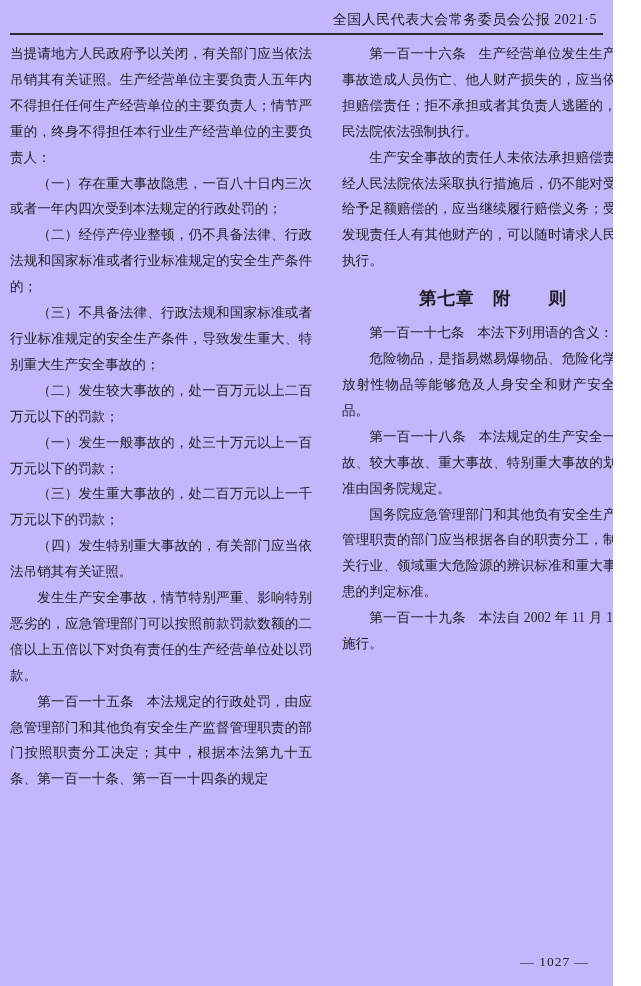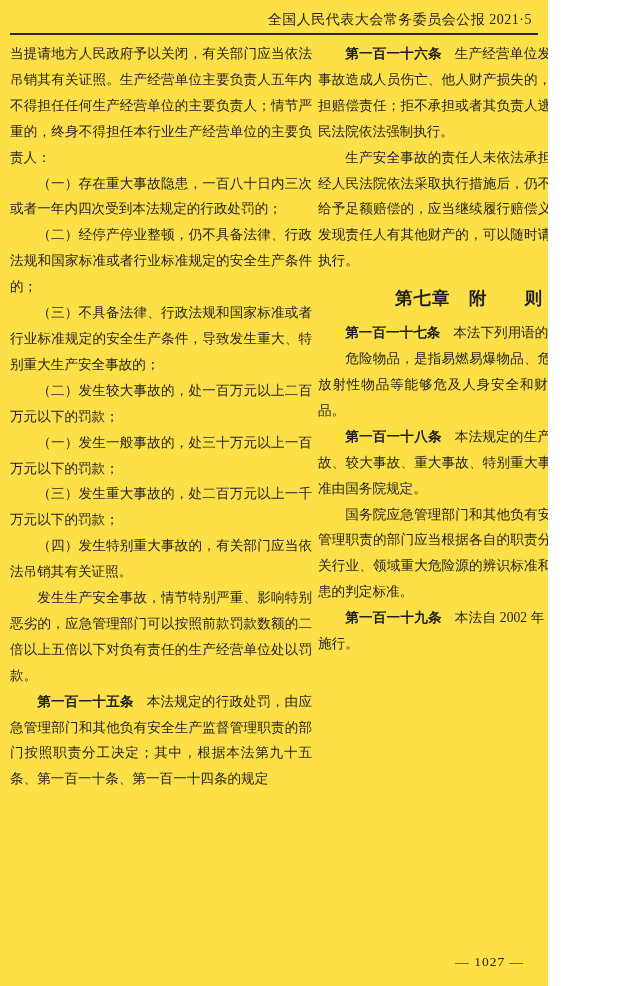--- a/index.html
+++ b/index.html
@@ -2,23 +2,23 @@
 <html><head>
 <meta charset="utf-8">
 <style>
   html, body {
     margin: 0;
     padding: 0;
     background: #ffffff;
   }
   .page {
     position: relative;
-    width: 548px;
+    width: 613px;
     height: 986px;
-    background: #fde047;
+    background: #c4b5fd;
     color: #1e1e20;
     font-family: "Liberation Serif", "DejaVu Serif", serif;
     box-sizing: border-box;
     padding: 0 10px;
     overflow: hidden;
   }
   .running-head {
     padding-top: 11px;
     text-align: right;
     font-size: 14px;
@@ -26,21 +26,21 @@
     padding-right: 6px;
     color: #222;
   }
   .head-rule {
     border: 0;
     border-top: 2px solid #2b2b2e;
     margin: 4px 0 0 0;
   }
   .columns {
     display: flex;
-    gap: 6px;
+    gap: 30px;
     margin-top: 6px;
   }
   .col {
     flex: 0 0 302px;
     width: 302px;
     font-size: 13.6px;
     line-height: 25.9px;
     text-align: justify;
     text-justify: inter-ideograph;
     color: #1e1e20;
@@ -57,21 +57,21 @@
   .col p.heading {
     text-indent: 0;
     text-align: center;
     font-weight: 700;
     font-size: 17.5px;
     line-height: 27px;
     margin: 11px 0 8px 0;
     letter-spacing: 1px;
   }
   .col b.lead {
-    font-weight: 700;
+    font-weight: 400;
     margin-right: 0.95em;
   }
   .folio {
     position: absolute;
     right: 24px;
     bottom: 16px;
     font-size: 13.5px;
     letter-spacing: 1px;
     color: #222;
     margin-top: 30px;

